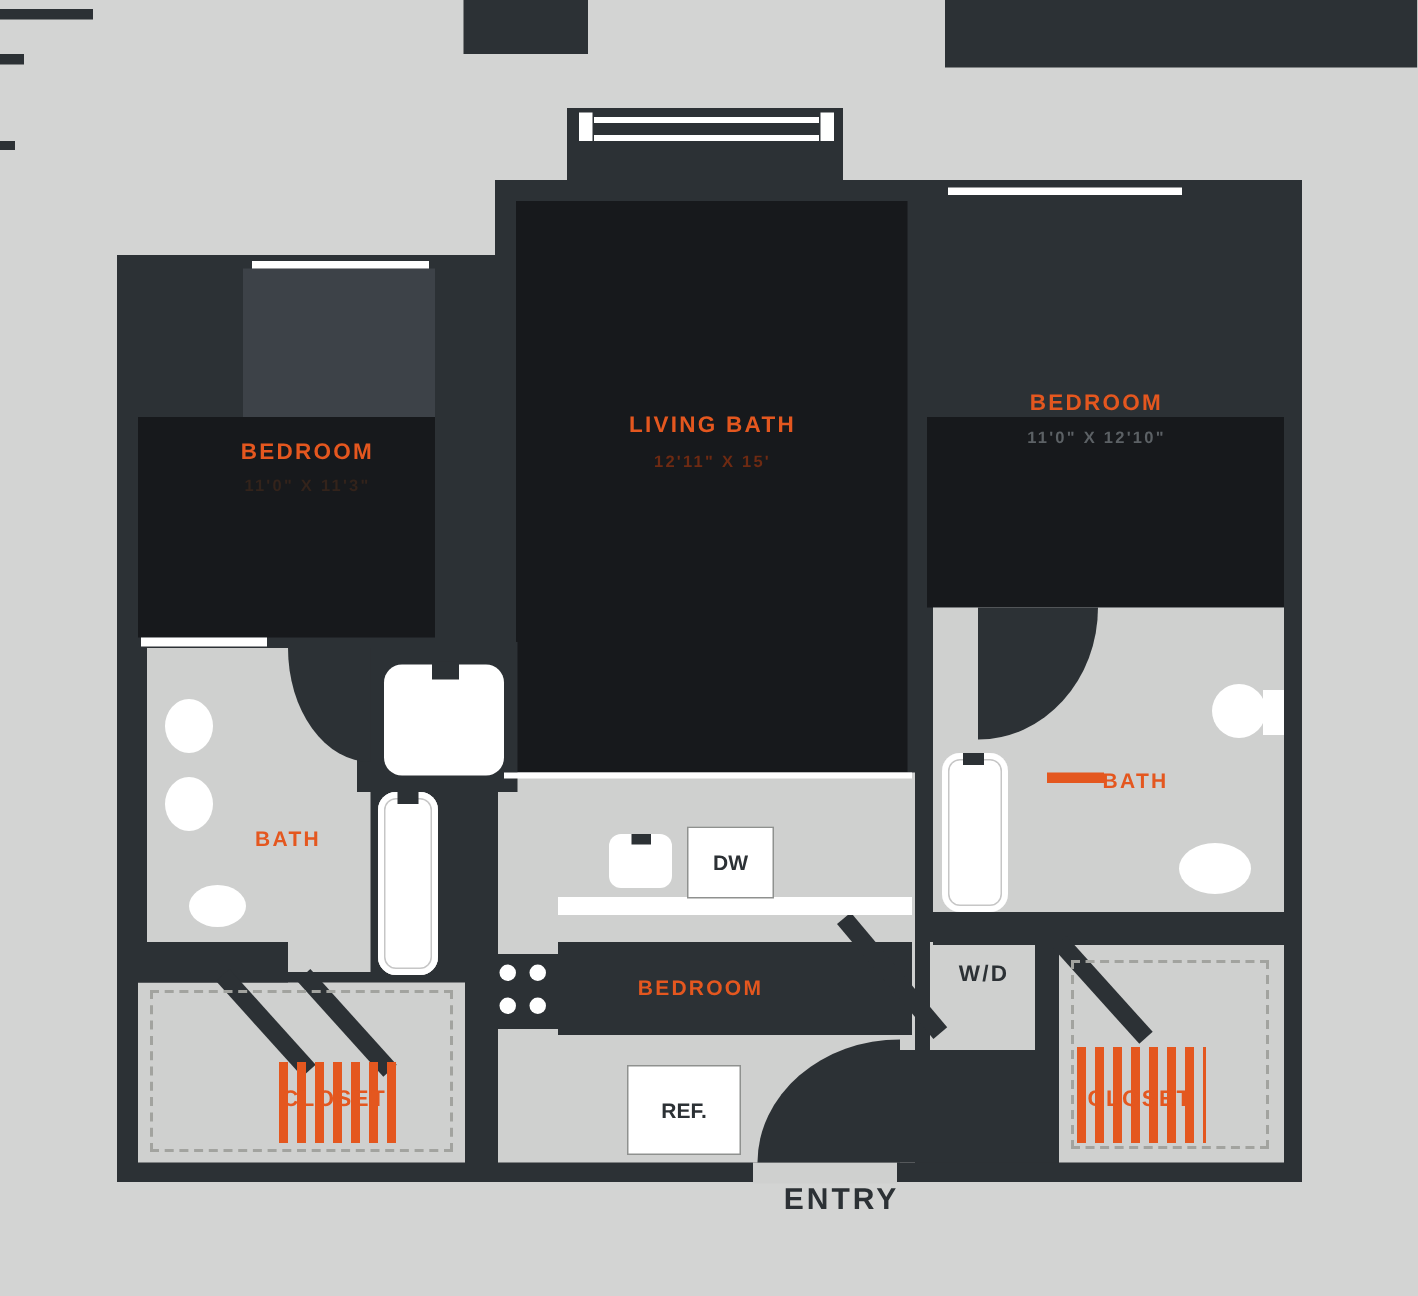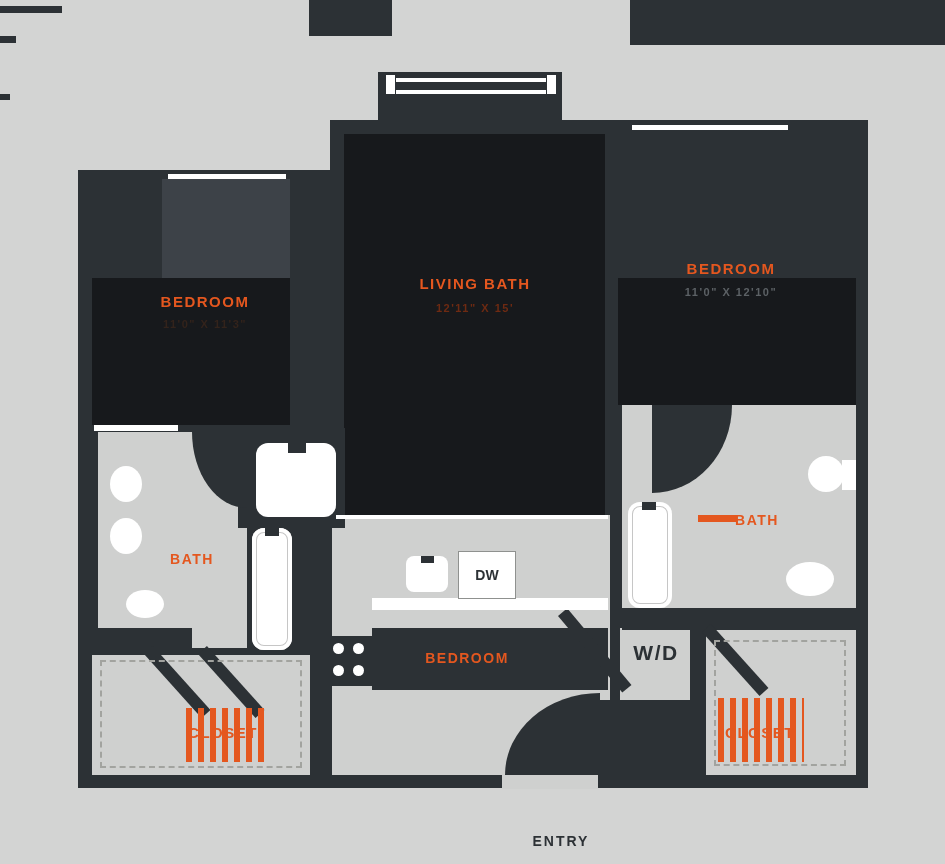--- a/index.html
+++ b/index.html
@@ -101,32 +101,35 @@
   <div class="a ob" style="left:698px;top:515px;width:38px;height:7px"></div>
 
   <div class="a dash" style="left:100px;top:660px;width:198px;height:104px"></div>
   <div class="a dash" style="left:714px;top:640px;width:128px;height:122px"></div>
   <div class="a bars" style="left:186px;top:708px;width:78px;height:54px"></div>
   <div class="a bars" style="left:718px;top:698px;width:86px;height:64px"></div>
 
   <div class="box" style="left:458px;top:551px;width:56px;height:46px;font-size:14px">
     <span>DW</span>
   </div>
+  <div class="box" style="left:418px;top:710px;width:74px;height:58px;font-size:14px">
+    <span>REF.</span>
+  </div>
 
-  <div class="lbl dk" style="left:620px;top:642px;width:72px;font-size:21px">W/D</div>
+  <div class="lbl dk" style="left:620px;top:642px;width:72px;font-size:15px">W/D</div>
 
   <div class="lbl o" style="left:125px;top:294px;width:160px;font-size:15px">BEDROOM</div>
   <div class="lbl dim1" style="left:125px;top:319px;width:160px;font-size:11px">11'0" X 11'3"</div>
 
   <div class="lbl o" style="left:395px;top:276px;width:160px;font-size:15px">LIVING BATH</div>
   <div class="lbl dim2" style="left:395px;top:303px;width:160px;font-size:11px">12'11" X 15'</div>
 
   <div class="lbl o" style="left:651px;top:261px;width:160px;font-size:15px">BEDROOM</div>
   <div class="lbl dim3" style="left:651px;top:287px;width:160px;font-size:11px">11'0" X 12'10"</div>
 
   <div class="lbl o" style="left:152px;top:552px;width:80px;font-size:14px">BATH</div>
   <div class="lbl o" style="left:717px;top:513px;width:80px;font-size:14px">BATH</div>
   <div class="lbl o" style="left:372px;top:651px;width:190px;font-size:14px">BEDROOM</div>
   <div class="lbl o" style="left:163px;top:725px;width:120px;font-size:15px">CLOSET</div>
   <div class="lbl o" style="left:700px;top:725px;width:120px;font-size:15px">CLOSET</div>
-  <div class="lbl dk" style="left:501px;top:834px;width:120px;font-size:14px;letter-spacing:2px">ENTRY</div>
+  <div class="lbl dk" style="left:501px;top:790px;width:120px;font-size:20px;letter-spacing:2px">ENTRY</div>
 
 </div>
 
 </body></html>

